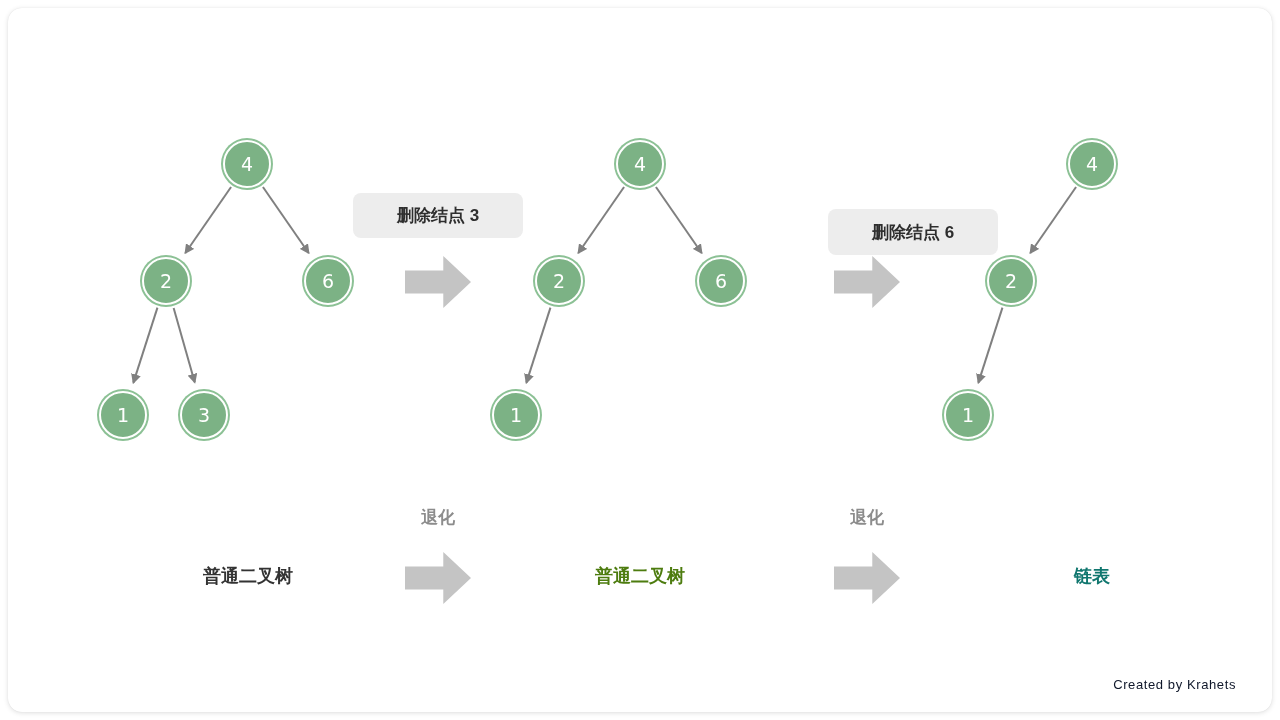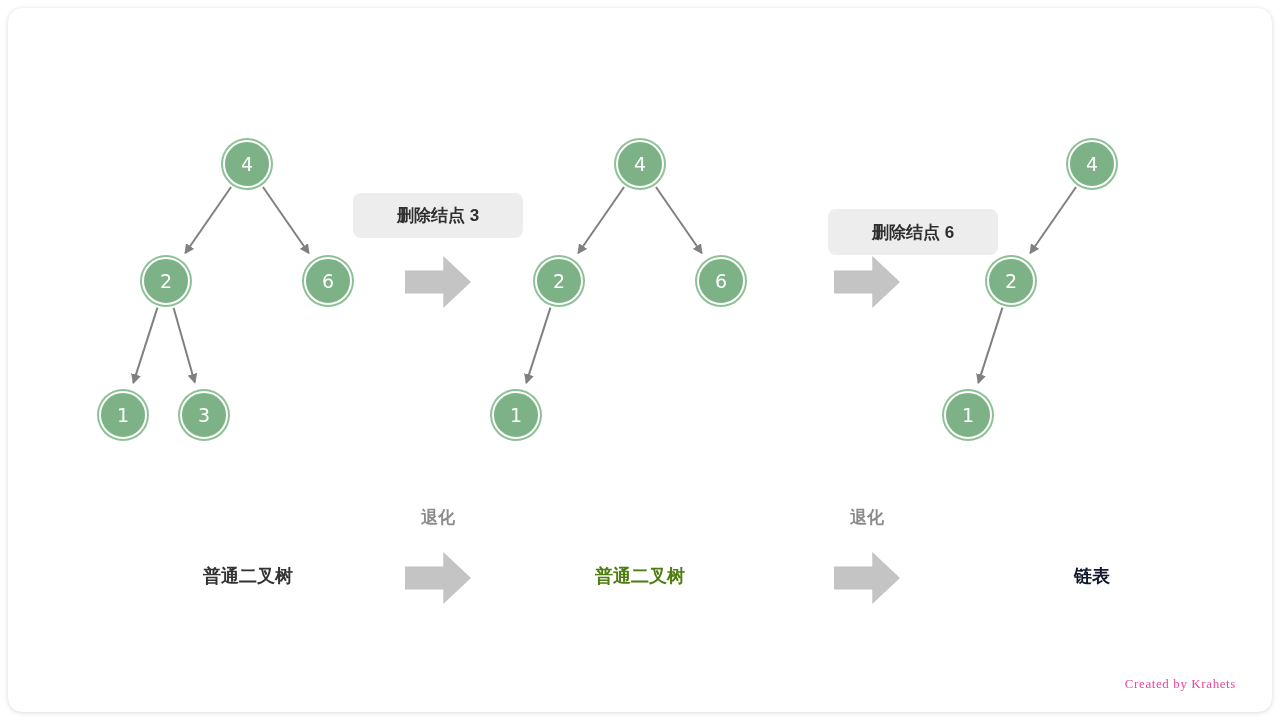--- a/index.html
+++ b/index.html
@@ -78,23 +78,23 @@
     font-weight: bold;
     text-align: center;
     white-space: nowrap;
     transform: translateX(-50%);
     margin-top: 9px;
   }
   #credit {
     position: absolute;
     right: 44px;
     bottom: 28px;
-    color: #ec4899;
+    color: #0f172a;
     font-size: 13px;
-    font-family: Liberation Serif, serif;
+    font-family: Liberation Sans, sans-serif;
     letter-spacing: 0.6px;
     white-space: nowrap;
   }
 </style>
 </head>
 <body>
 
 <div id="canvas"></div>
 <div id="stage">
   <svg id="edge-layer" width="1280" height="720" style="position:absolute;left:0;top:0;">
@@ -137,18 +137,18 @@
       <div class="node" style="left: 1011px; top: 281px; background: rgb(124, 178, 133); box-shadow: rgb(140, 193, 149) 0px 0px 0px 2px; color: rgb(255, 255, 255);">2</div>
       <div class="node" style="left: 968px; top: 415px; background: rgb(124, 178, 133); box-shadow: rgb(140, 193, 149) 0px 0px 0px 2px; color: rgb(255, 255, 255);">1</div>
     </div>
   <div id="badges">
       <div class="badge" style="left: 353px; top: 193px; width: 170px; height: 45px; background: rgb(237, 237, 237); color: rgb(46, 46, 46);">删除结点  3</div>
       <div class="badge" style="left: 782px; top: 209px; width: 170px; height: 46px; background: rgb(237, 237, 237); color: rgb(46, 46, 46); margin-left: 46px;">删除结点  6</div>
     </div>
   <div id="captions">
       <div class="caption" style="left: 248px; top: 576px; color: rgb(51, 51, 51); transform: translate(-50%, -50%);">普通二叉树</div>
       <div class="caption" style="left: 640px; top: 576px; color: #4d7c0f; transform: translate(-50%, -50%);">普通二叉树</div>
-      <div class="caption" style="left: 1092px; top: 576px; color: #0f172a; transform: translate(-50%, -50%);">链表</div>
+      <div class="caption" style="left: 1092px; top: 576px; color: #0f766e; transform: translate(-50%, -50%);">链表</div>
       <div class="degrade-label" style="left: 438px; top: 508px; color: rgb(140, 140, 140); transform: translate(-50%, -50%);">退化</div>
       <div class="degrade-label" style="left: 867px; top: 508px; color: rgb(140, 140, 140); transform: translate(-50%, -50%);">退化</div>
     </div>
 </div>
 <div id="credit">Created by Krahets</div>
 
 </body></html>

